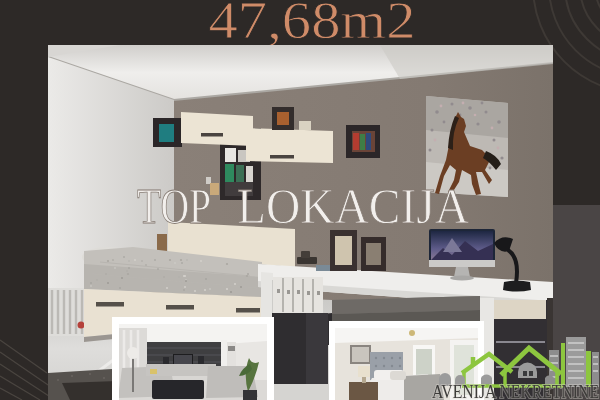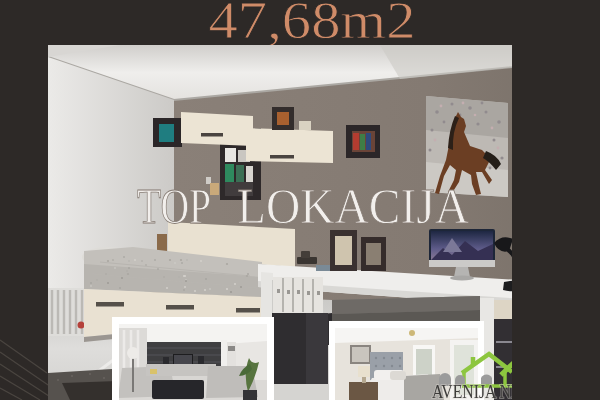--- a/index.html
+++ b/index.html
@@ -1,16 +1,16 @@
 <!DOCTYPE html>
 <html><head>
 <meta charset="utf-8">
 <style>
   html,body{margin:0;padding:0;background:#2d2927;}
-  .stage{position:relative;width:512px;height:400px;overflow:hidden;font-family:"Liberation Serif",serif;}
+  .stage{position:relative;width:600px;height:400px;overflow:hidden;font-family:"Liberation Serif",serif;}
 </style>
 </head>
 <body>
 <div class="stage">
 <svg width="600" height="400" viewBox="0 0 600 400">
 <defs>
   <linearGradient id="ceil" x1="0" y1="0" x2="0" y2="1">
     <stop offset="0" stop-color="#d0cecb"></stop>
           <stop offset="0.5" stop-color="#efeeec"></stop>
           <stop offset="1" stop-color="#e4e2df"></stop>

